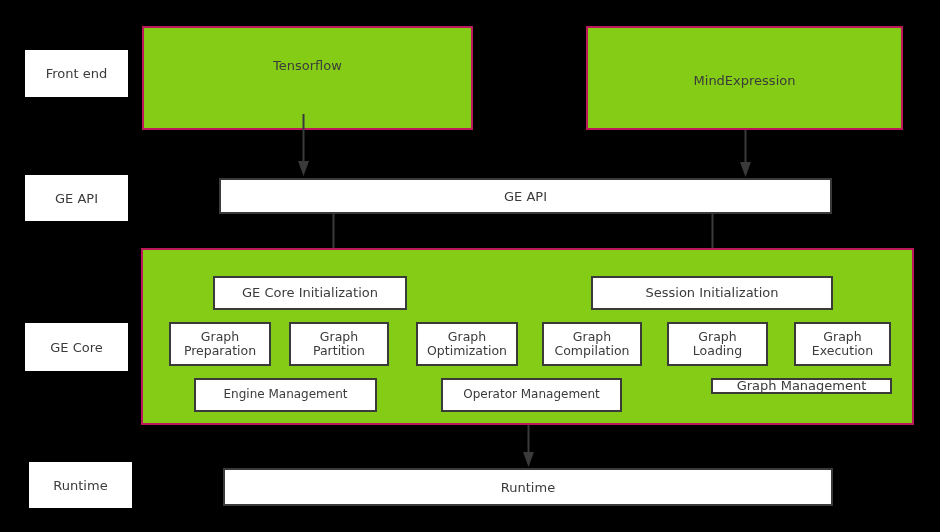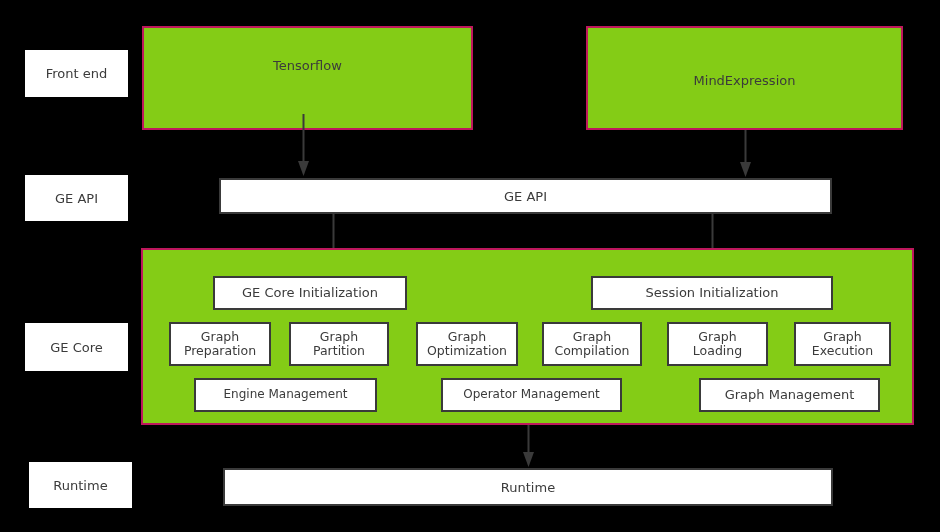--- a/index.html
+++ b/index.html
@@ -156,21 +156,21 @@
       <span>Graph</span>
       <span>Loading</span>
     </div>
     <div class="inner-box" style="left:651px; top:72px; width:97px; height:44px; flex-direction:column;">
       <span>Graph</span>
       <span>Execution</span>
     </div>
 
     <div class="inner-box" style="left:51px; top:128px; width:183px; height:34px; font-size:12px;">Engine Management</div>
     <div class="inner-box" style="left:298px; top:128px; width:181px; height:34px; font-size:12px;">Operator Management</div>
-    <div class="inner-box" style="left:556px; top:128px; width:181px; height:34px; font-size:13px;">Graph Management</div>
+    <div class="inner-box" style="left:568px; top:128px; width:181px; height:16px; font-size:13px;">Graph Management</div>
   </div>
 
   <div class="arrow" style="left:522px; top:425px; width:13px; height:42px;">
     <svg width="13" height="42" viewBox="0 0 13 42">
       <line x1="6.5" y1="0" x2="6.5" y2="30" stroke="#3a3a3a" stroke-width="2"></line>
       <polygon points="6.5,42 1,27 12,27" fill="#3a3a3a"></polygon>
     </svg>
   </div>
 
   <div class="bar" style="left:223px; top:468px; width:610px; height:38px;">Runtime</div>

